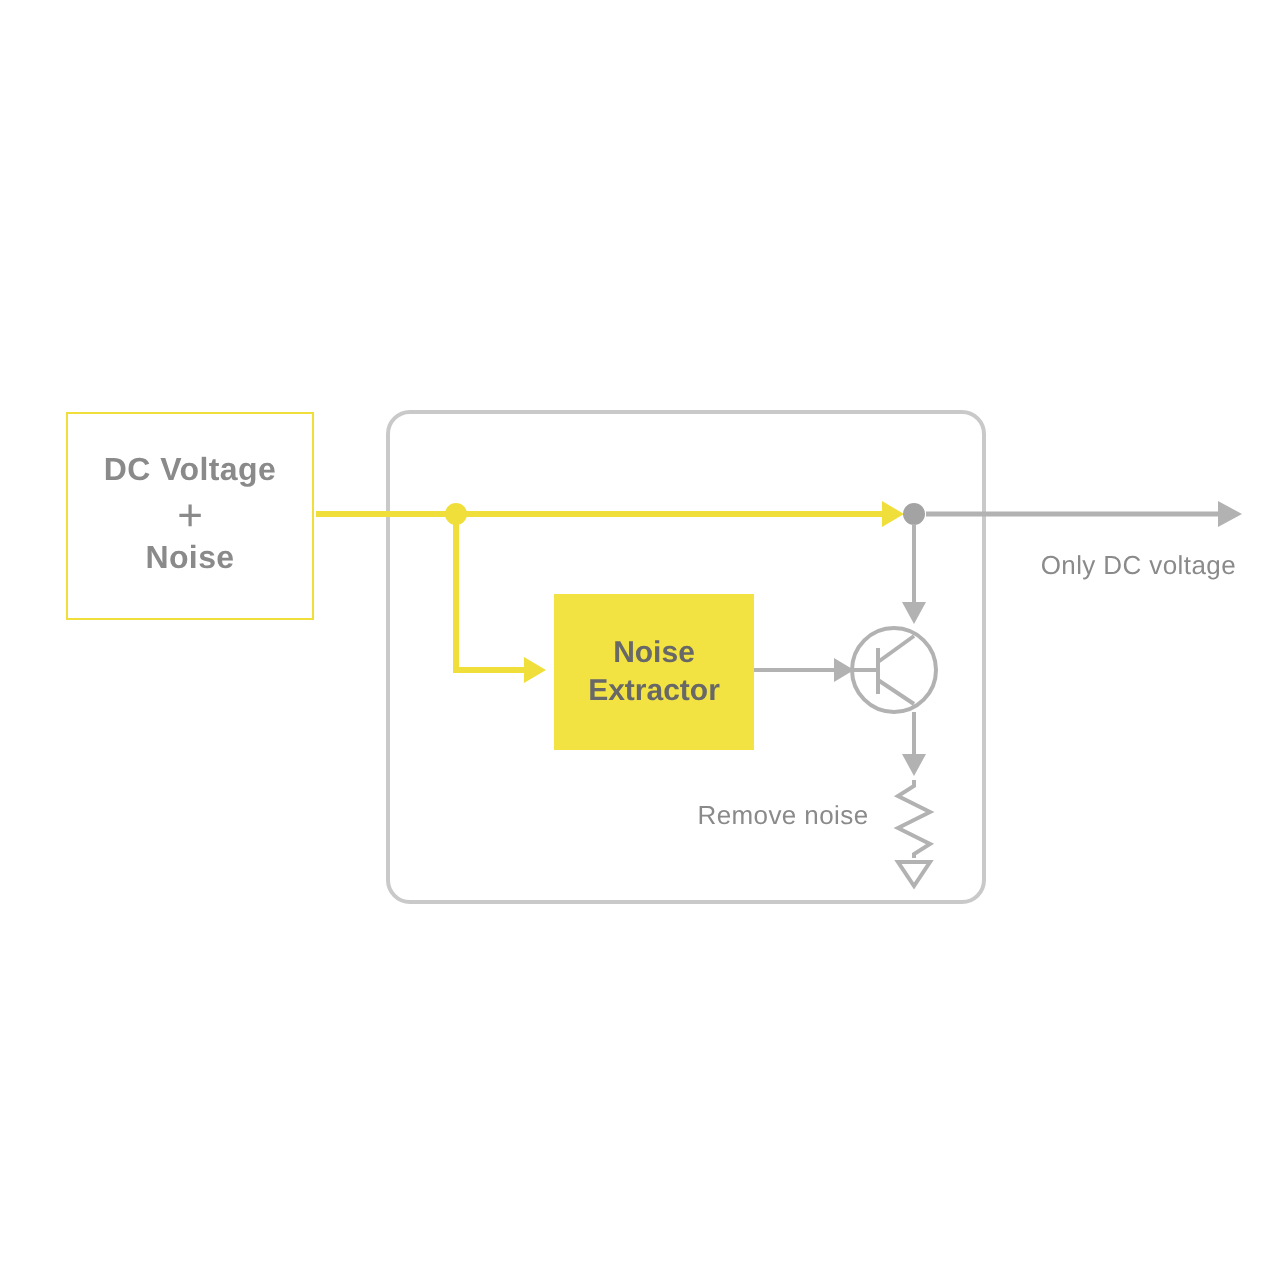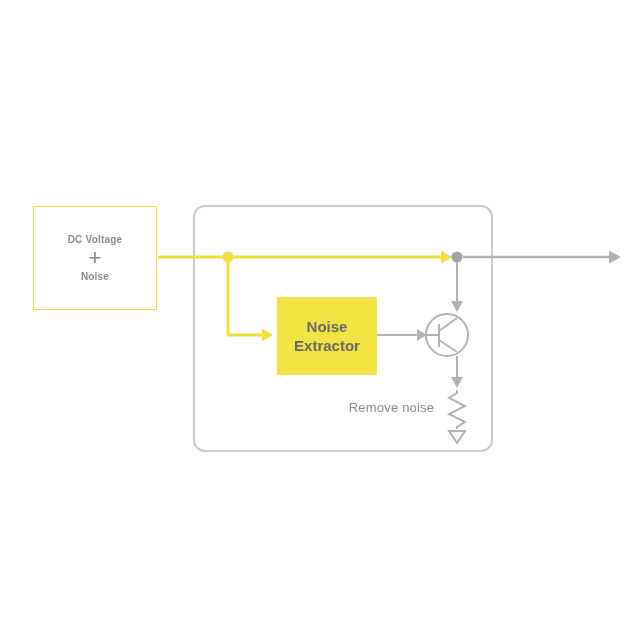--- a/index.html
+++ b/index.html
@@ -51,21 +51,21 @@
     border: 1.5px solid var(--yellow);
     box-sizing: border-box;
     background: #ffffff;
     display: flex;
     flex-direction: column;
     align-items: center;
     justify-content: center;
     gap: 2px;
   }
   .src-line {
-    font-size: 10px;
+    font-size: 16px;
     font-weight: 600;
     color: var(--text-gray);
     letter-spacing: 0.2px;
   }
   .src-plus {
     font-size: 22px;
     font-weight: 400;
     color: var(--text-gray);
     line-height: 22px;
   }
@@ -155,15 +155,16 @@
     <div class="src-line">DC Voltage</div>
     <div class="src-plus">+</div>
     <div class="src-line">Noise</div>
   </div>
 
   <div class="extractor">
     <div>Noise</div>
     <div>Extractor</div>
   </div>
 
+  <div class="label out">Only DC voltage</div>
   <div class="label rm">Remove noise</div>
 
 </div>
 
 </body></html>

